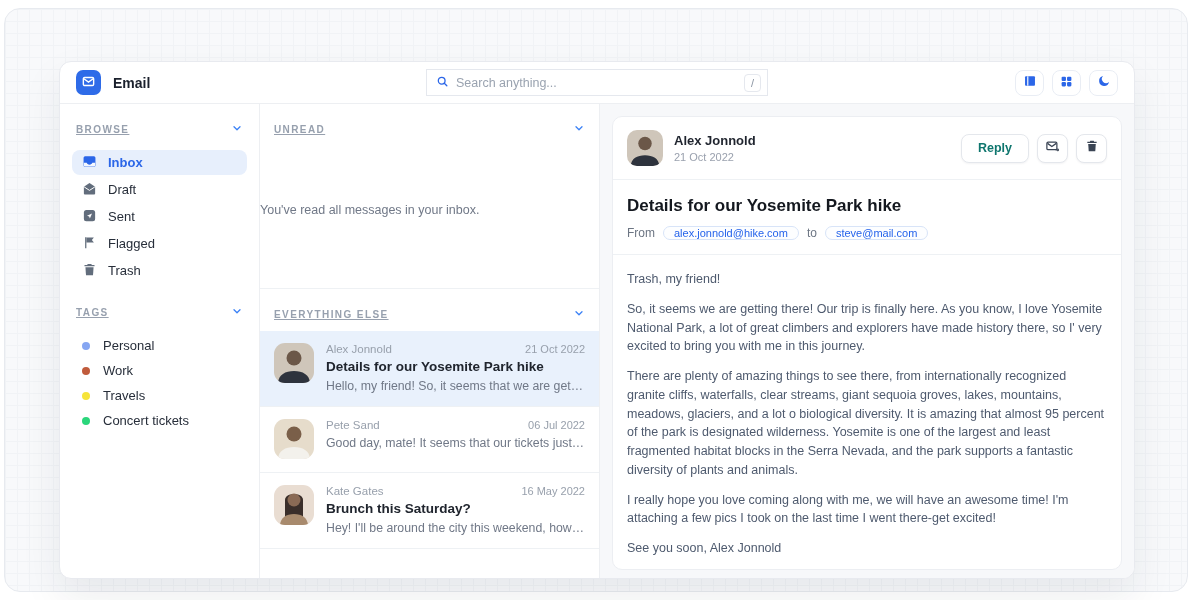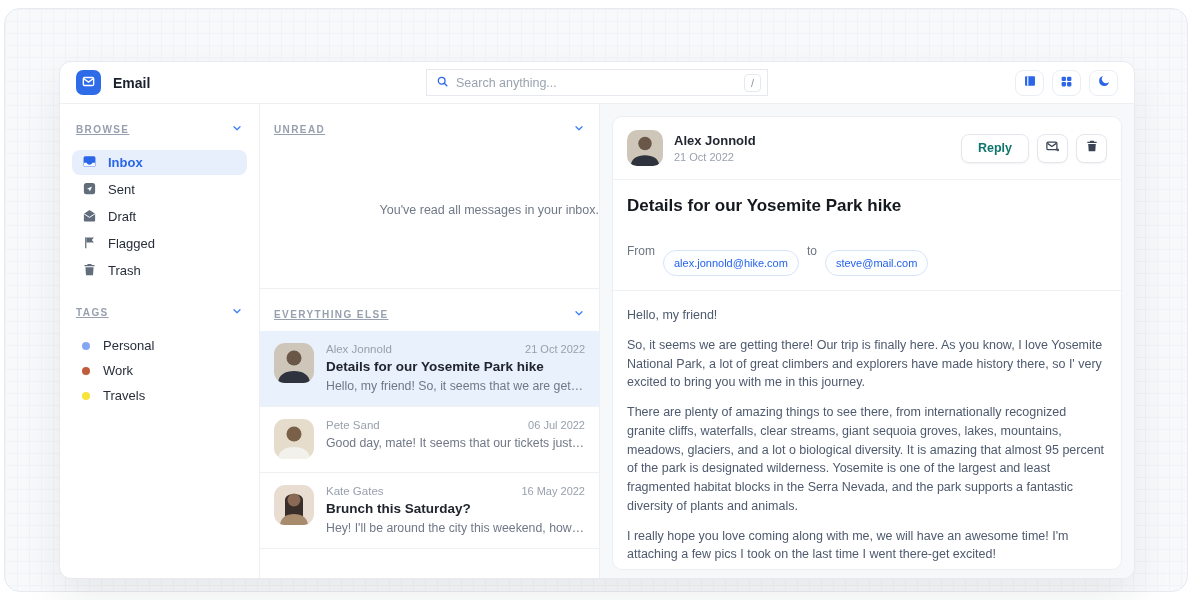--- a/index.html
+++ b/index.html
@@ -44,21 +44,21 @@
     border-radius:8px; font-size:13px; color:#272e3a; margin-bottom:2px; cursor:pointer; }
   .nav-item.selected { background:#e7effc; color:#2b66e8; font-weight:600; }
   .tags { margin-top:18px; }
   .tag-item { display:flex; align-items:center; gap:13px; height:25px; padding:0 10px;
     font-size:13px; color:#272e3a; cursor:pointer;text-align:right; }
   .dot { width:8px; height:8px; border-radius:50%; flex:0 0 8px; }
 
   
   .list-col { width:340px; flex:0 0 340px; border-right:1px solid #edeff2; display:flex; flex-direction:column; }
   .list-section-head { display:flex; align-items:center; justify-content:space-between; padding:16px 14px 8px; }
-  .empty-box { height:128px; display:flex; align-items:center; justify-content:flex-end; }
+  .empty-box { height:128px; display:flex; align-items:center; justify-content:flex-start; }
   .empty-msg { font-size:12.5px; color:#707887; }
   .col-divider { border-top:1px solid #eef1f4; margin-top:14px; }
   .email-item { display:flex; gap:12px; padding:12px 14px 13px; border-bottom:1px solid #eef1f4; cursor:pointer; }
   .email-item.selected { background:#e9f1fc; }
   .avatar { width:40px; height:40px; border-radius:11px; overflow:hidden; flex:0 0 40px; }
   .avatar svg { display:block; }
   .email-content { flex:1; min-width:0; }
   .email-row1 { display:flex; justify-content:space-between; align-items:baseline; }
   .sender { font-size:11.5px; color:#98a0ac; }
   .edate { font-size:11px; color:#98a0ac; }
@@ -76,21 +76,21 @@
   .dh-actions { margin-left:auto; display:flex; gap:8px; align-items:center; }
   .btn { height:29px; padding:0 16px; border:1px solid #e4e7ec; border-radius:8px; background:#fff;
     font-size:12.5px; font-weight:600; color:#0f766e; box-shadow:0 1px 2px rgba(16,24,40,.05);
     cursor:pointer; font-family:inherit; }
   .icon-btn { width:31px; height:29px; border:1px solid #e4e7ec; border-radius:8px; background:#fff;
     display:flex; align-items:center; justify-content:center; box-shadow:0 1px 2px rgba(16,24,40,.05); cursor:pointer; }
   .detail-title { font-size:17px; font-weight:700; color:#14181f; padding:16px 14px 0; }
   .fromto { display:flex; align-items:center; gap:8px; padding:10px 14px 14px; border-bottom:1px solid #eef1f4; }
   .ft-label { font-size:12px; color:#6c7583; }
   .chip { font-size:11px; color:#2563eb; border:1px solid #d8e4f8; background:#fdfeff;
-    border-radius:999px; padding:6px 10px; cursor:pointer;margin-top:24px; }
+    border-radius:999px; padding:0 10px; cursor:pointer; }
   .body-text { padding:4px 14px 0; }
   .body-text p { font-size:12.5px; line-height:1.5; color:#4e5a6e; margin:11px 0; }
 </style>
 </head>
 <body>
 
 <div class="frame">
 <div class="app">
 
   <div class="app-header">
@@ -161,34 +161,34 @@
             <svg width="15" height="15" viewBox="0 0 24 24">
                   <path d="M5 3.5h14A2.5 2.5 0 0121.5 6v12a2.5 2.5 0 01-2.5 2.5H5A2.5 2.5 0 012.5 18V6A2.5 2.5 0 015 3.5z" fill="#2b66e8"></path>
                   <path d="M3 14h4.5c.4 1.7 2.2 3 4.5 3s4.1-1.3 4.5-3H21v4a2 2 0 01-2 2H5a2 2 0 01-2-2z" fill="#fff" opacity=".95"></path>
                 </svg>
           </span>
           <span>Inbox</span>
         </div>
         <div class="nav-item">
           <span>
             <svg width="15" height="15" viewBox="0 0 24 24">
+                  <path d="M12 3L21 9v11a1.5 1.5 0 01-1.5 1.5h-15A1.5 1.5 0 013 20V9z" fill="#626d7c"></path>
+                  <path d="M3.4 9.4L12 15l8.6-5.6" stroke="#fff" stroke-width="1.6" fill="none"></path>
+                </svg>
+          </span>
+          <span>Draft</span>
+        </div>
+        <div class="nav-item">
+          <span>
+            <svg width="15" height="15" viewBox="0 0 24 24">
                   <rect x="3" y="3" width="18" height="18" rx="4" fill="#626d7c"></rect>
                   <path d="M8 12.2l8-3.4-3.4 8-1.2-3.4z" fill="#fff"></path>
                 </svg>
           </span>
           <span>Sent</span>
-        </div>
-        <div class="nav-item">
-          <span>
-            <svg width="15" height="15" viewBox="0 0 24 24">
-                  <path d="M12 3L21 9v11a1.5 1.5 0 01-1.5 1.5h-15A1.5 1.5 0 013 20V9z" fill="#626d7c"></path>
-                  <path d="M3.4 9.4L12 15l8.6-5.6" stroke="#fff" stroke-width="1.6" fill="none"></path>
-                </svg>
-          </span>
-          <span>Draft</span>
         </div>
         <div class="nav-item">
           <span>
             <svg width="15" height="15" viewBox="0 0 24 24">
                   <path d="M5 3.5h2V21H5z" fill="#626d7c"></path>
                   <path d="M7 4h12l-3.2 4L19 12H7z" fill="#626d7c"></path>
                 </svg>
           </span>
           <span>Flagged</span>
         </div>
@@ -217,20 +217,24 @@
             <span class="dot" style="background-color: rgb(134, 166, 242);"></span>
             <span>Personal</span>
           </div>
           <div class="tag-item">
             <span class="dot" style="background-color: rgb(192, 91, 60);"></span>
             <span>Work</span>
           </div>
           <div class="tag-item">
             <span class="dot" style="background-color: rgb(246, 228, 58);"></span>
             <span>Travels</span>
+          </div>
+          <div class="tag-item">
+            <span class="dot" style="background-color: rgb(43, 214, 123);"></span>
+            <span>Concert tickets</span>
           </div>
         </nav>
       </div>
     </aside>
 
     <section class="list-col">
       <div class="list-section-head">
         <span class="section-title">UNREAD</span>
         <span>
           <svg width="12" height="12" viewBox="0 0 24 24" fill="none">
@@ -346,21 +350,21 @@
         <h1 class="detail-title">Details for our Yosemite Park hike</h1>
 
         <div class="fromto">
           <span class="ft-label">From</span>
           <span class="chip">alex.jonnold@hike.com</span>
           <span class="ft-label">to</span>
           <span class="chip">steve@mail.com</span>
         </div>
 
         <div class="body-text">
-          <p>Hello, my friend!</p>
+          <p>Trash, my friend!</p>
           <p>So, it seems we are getting there! Our trip is finally here. As you know, I love Yosemite National Park, a lot of great climbers and explorers have made history there, so I' very excited to bring you with me in this journey.</p>
           <p>There are plenty of amazing things to see there, from internationally recognized granite cliffs, waterfalls, clear streams, giant sequoia groves, lakes, mountains, meadows, glaciers, and a lot o biological diversity. It is amazing that almost 95 percent of the park is designated wilderness. Yosemite is one of the largest and least fragmented habitat blocks in the Serra Nevada, and the park supports a fantastic diversity of plants and animals.</p>
           <p>I really hope you love coming along with me, we will have an awesome time! I'm attaching a few pics I took on the last time I went there-get excited!</p>
           <p>See you soon, Alex Jonnold</p>
         </div>
 
       </article>
     </section>
 
   </div>

